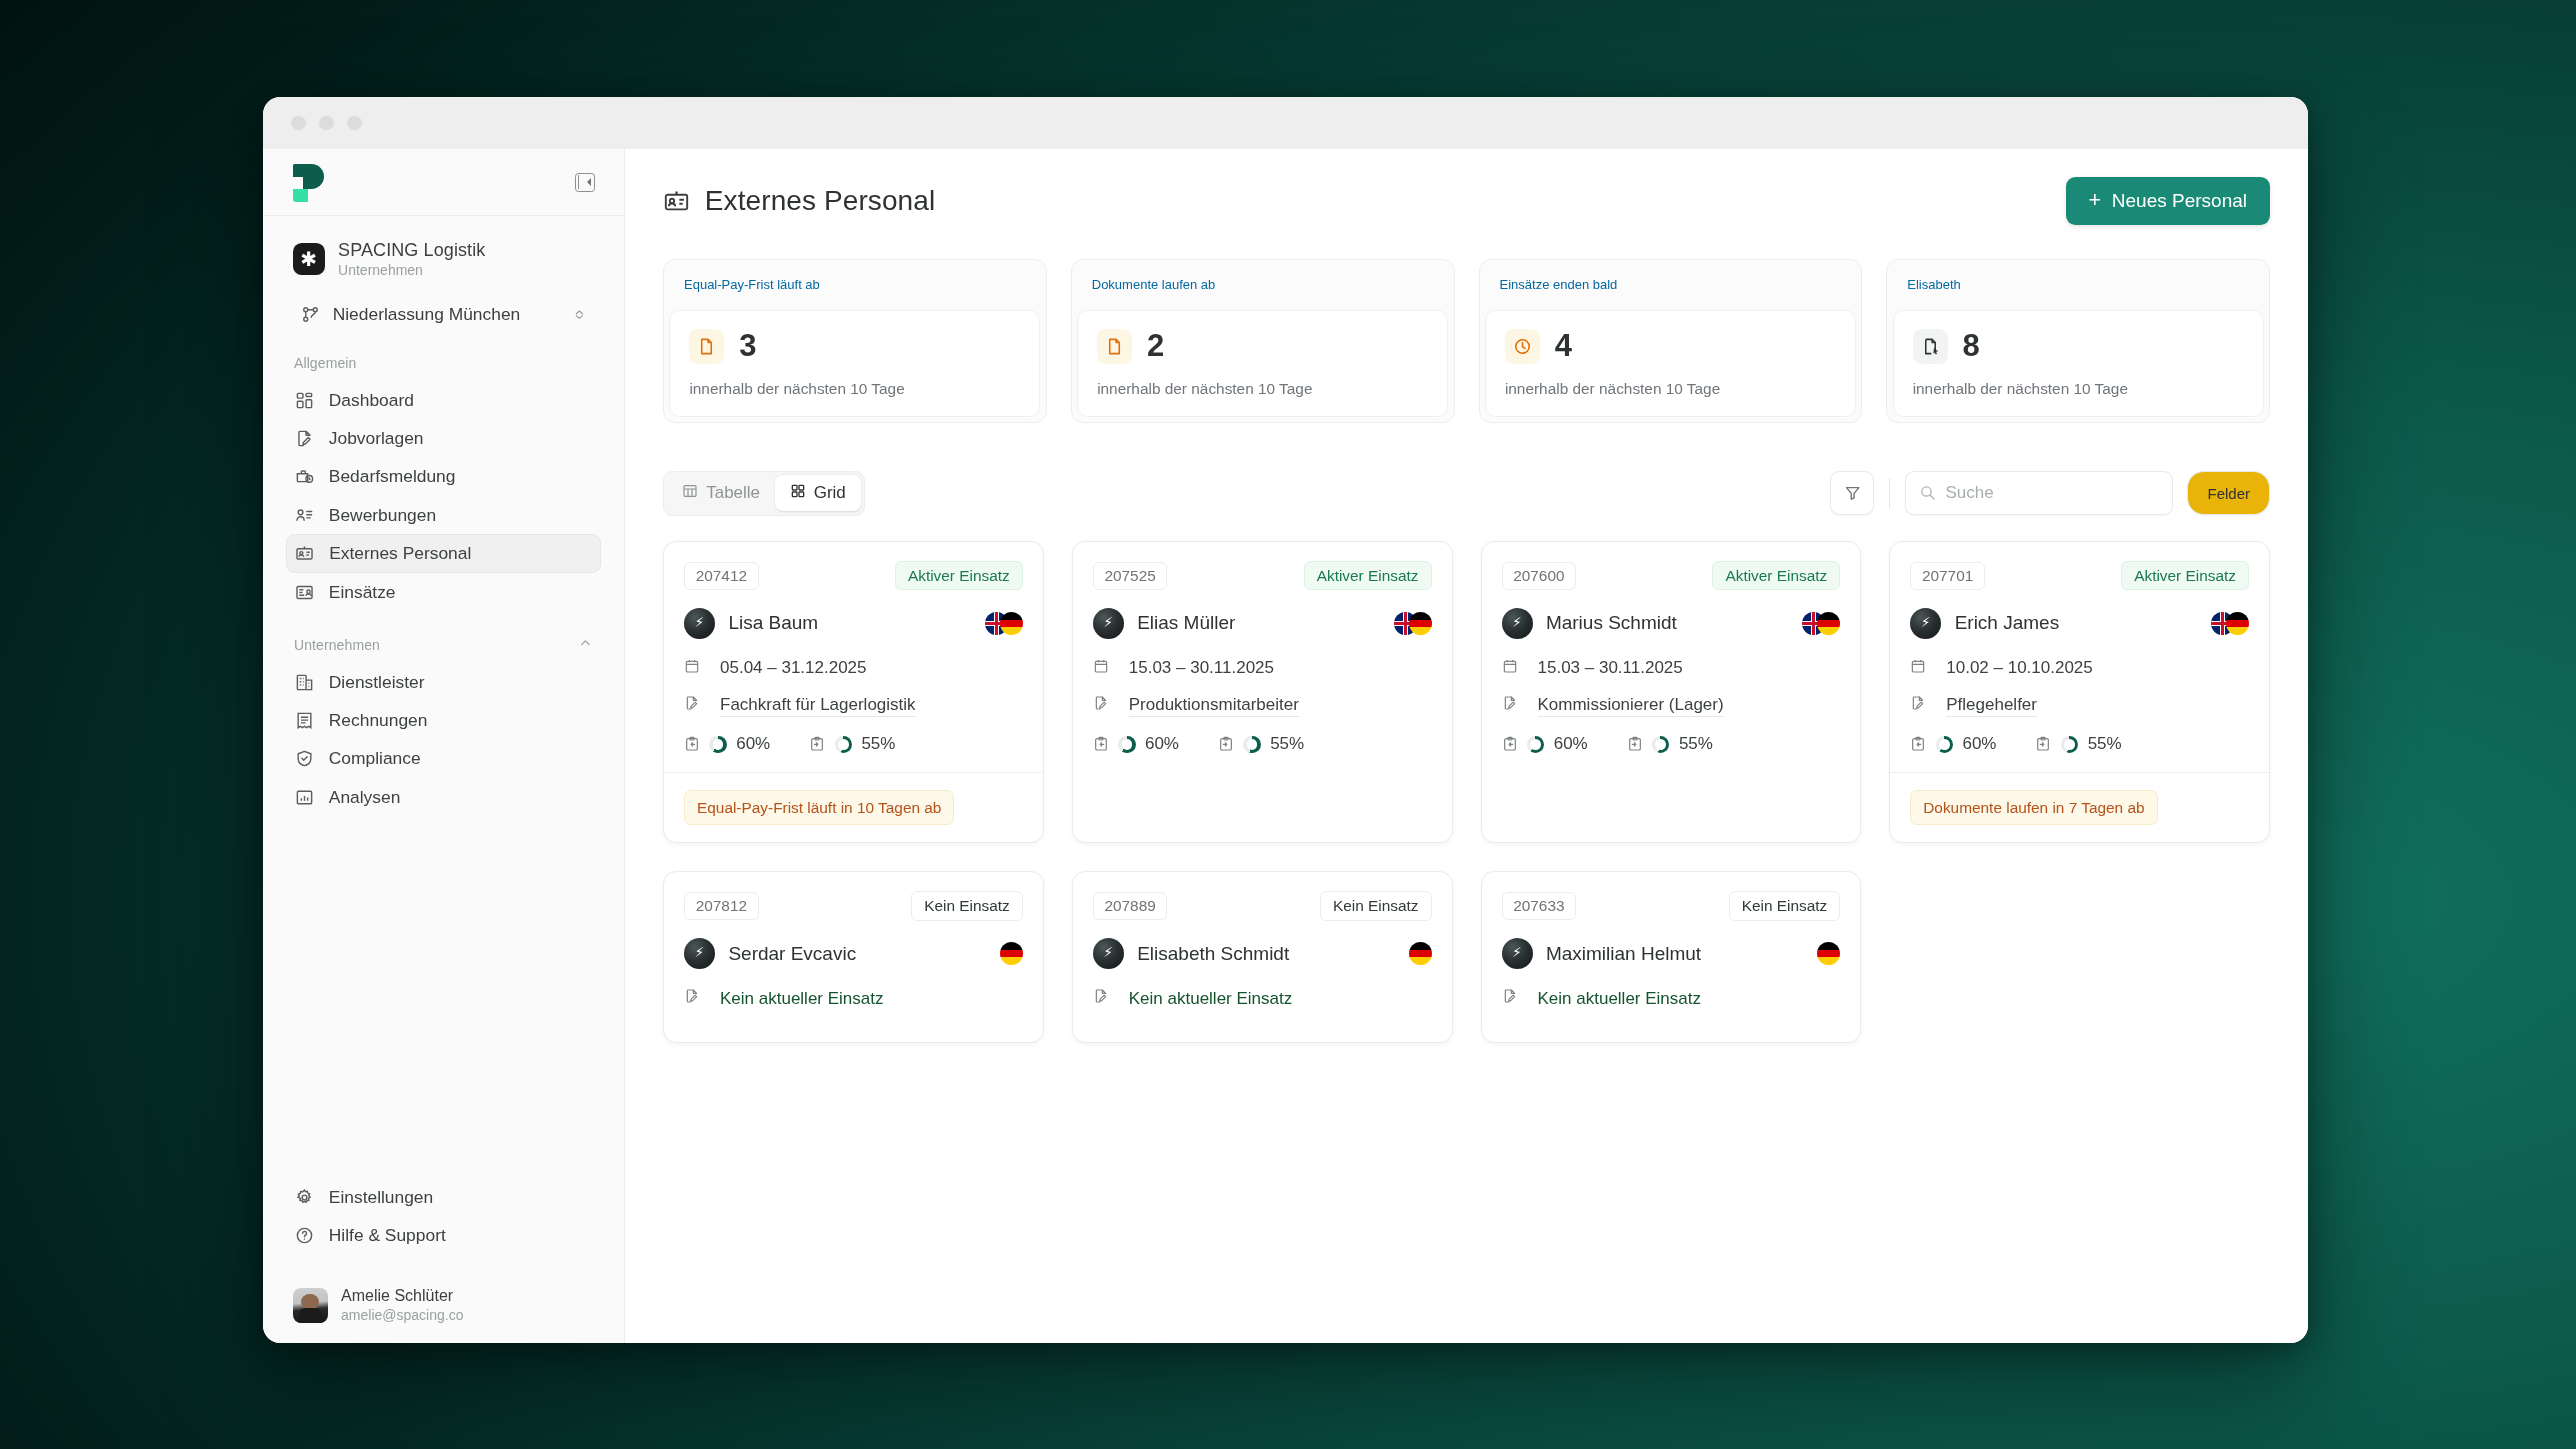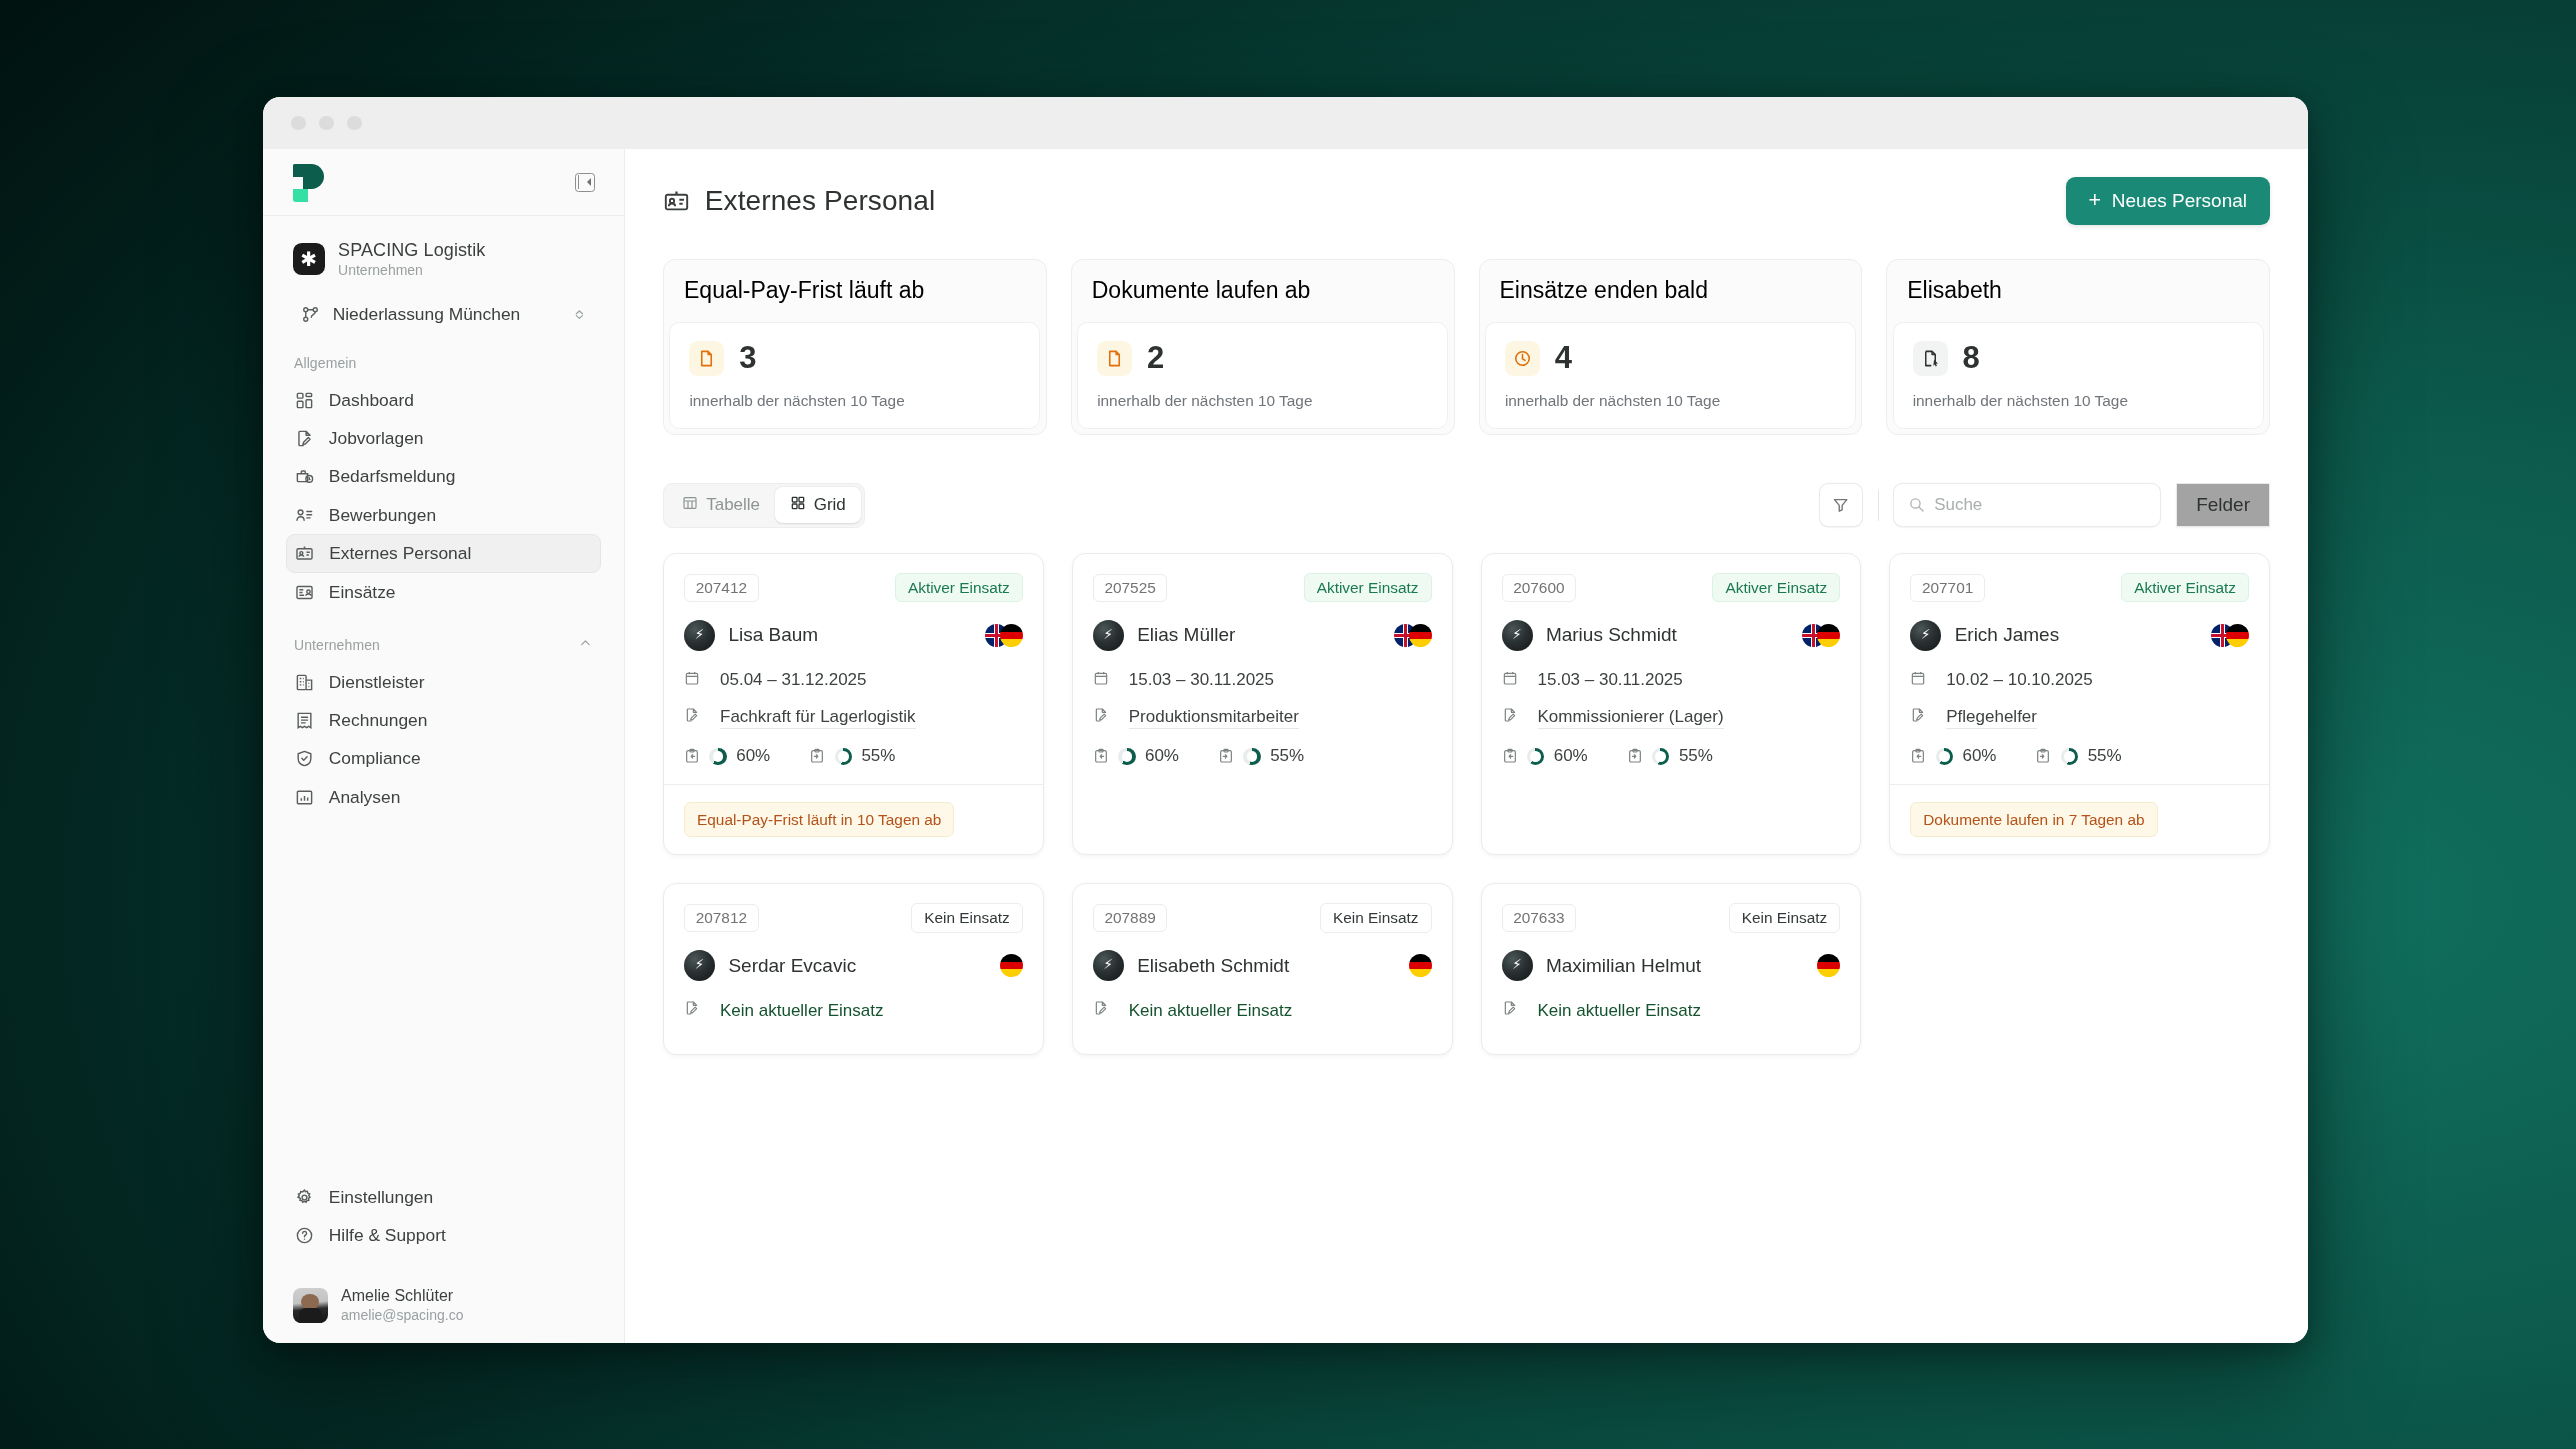--- a/index.html
+++ b/index.html
@@ -135,21 +135,21 @@
     box-shadow: 0 1.3px 4px rgba(0,0,0,.1);
   }
   .btn-primary .plus { font-size: 21.5px; line-height: 1; }
 
   
   .stats { display:flex; gap: 24px; margin-bottom: 48px; }
   .stat {
     flex: 1; background: #fbfbfb; border: 0.7px solid #ededed; border-radius: 12px;
     padding: 17.4px 0 0 0; overflow:hidden;
   }
-  .stat-title { font-size: 23px; color: #000000; padding: 0 20px 17.4px 20px; }
+  .stat-title { font-size: 13px; color: #0369a1; padding: 0 20px 17.4px 20px; }
   .stat-body {
     background:#fff; border-top:0.7px solid #ededed;
     border-radius: 10.7px; margin: 0 5.4px 5.4px 5.4px; border:0.7px solid #efefef;
     padding: 17.4px 19px 17.4px 19px;
   }
   .stat-row { display:flex; align-items:center; gap: 14.8px; }
   .stat-ic {
     width: 35px; height: 35px; border-radius: 8.7px; flex:0 0 35px;
     display:flex; align-items:center; justify-content:center;
   }
@@ -184,22 +184,22 @@
     display:flex; align-items:center; gap: 9.4px; padding: 0 13.4px;
     box-shadow: 0 0.7px 1.3px rgba(0,0,0,.05);
   }
   .search-box svg { width: 17px; height: 17px; color:#b3b8b8; flex:0 0 17px; }
   .search-box input {
     border:none; outline:none; font-size: 17px; color:#3b3f3e; background:transparent; width:100%;
     font-family: inherit;
   }
   .search-box input::placeholder { color:#a9aeae; }
   .btn-plain {
-    height: 44px; padding: 0 19px; background:#a3a3a3; border:0.7px solid #eaeaea; border-radius: 0;
-    font-size: 19px; color:#2e3332; cursor:pointer; font-family:inherit;
+    height: 44px; padding: 0 19px; background:#eab308; border:0.7px solid #eaeaea; border-radius: 17px;
+    font-size: 15px; color:#2e3332; cursor:pointer; font-family:inherit;
     box-shadow: 0 0.7px 1.3px rgba(0,0,0,.05);
   }
 
   
   .grid { display:grid; grid-template-columns: repeat(4, 1fr); gap: 28px 28px; }
   .pcard {
     background:#fff; border:0.7px solid #ebebeb; border-radius: 13.4px;
     padding: 19px 20px 17.4px 20px; box-shadow: 0 1.3px 4px rgba(0,0,0,.045);
     display:flex; flex-direction:column;
   }

